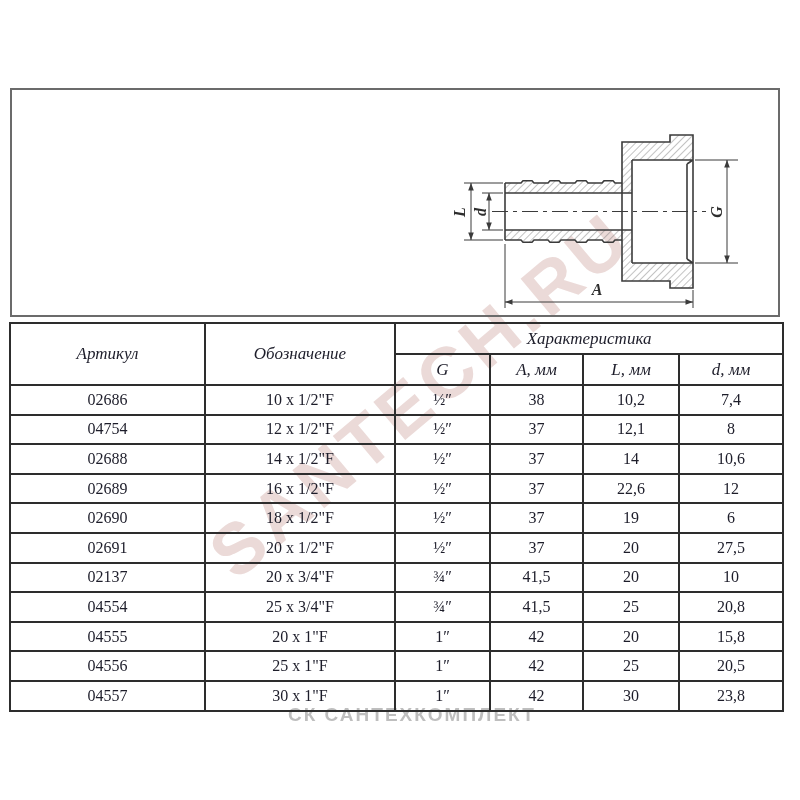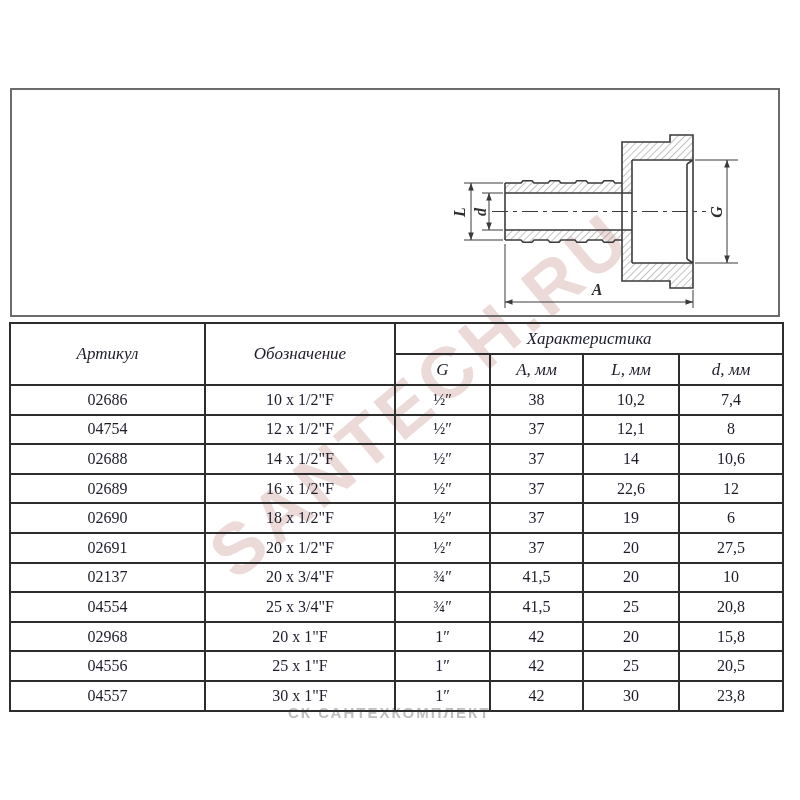--- a/index.html
+++ b/index.html
@@ -12,21 +12,21 @@
     line-height:90px;text-align:center;z-index:1;
     transform:rotate(-40deg);transform-origin:center;
     font-family:"Liberation Sans","DejaVu Sans",sans-serif;
     font-weight:bold;font-size:72px;letter-spacing:5px;
     color:rgba(210,174,168,0.45);white-space:nowrap;pointer-events:none;
   }
   
   .wm-footer{
     position:absolute;left:288px;top:704px;z-index:1;
     font-family:"Liberation Sans","DejaVu Sans",sans-serif;
-    font-weight:bold;font-size:15px;letter-spacing:2px;
+    font-weight:bold;font-size:19px;letter-spacing:2px;
     color:rgba(168,168,168,0.75);white-space:nowrap;pointer-events:none;
   }
 
   
   .drawing-frame{
     position:absolute;left:10px;top:88px;width:770px;height:229px;
     border:2px solid #6b6b6b;box-sizing:border-box;z-index:2;background:transparent;
   }
   svg.drawing{position:absolute;left:0;top:0;z-index:3;}
 
@@ -194,21 +194,21 @@
       </tr>
       <tr>
         <td>04554</td>
         <td>25 x 3/4"F</td>
         <td>¾″</td>
         <td>41,5</td>
         <td>25</td>
         <td>20,8</td>
       </tr>
       <tr>
-        <td>02968</td>
+        <td>04555</td>
         <td>20 x 1"F</td>
         <td>1″</td>
         <td>42</td>
         <td>20</td>
         <td>15,8</td>
       </tr>
       <tr>
         <td>04556</td>
         <td>25 x 1"F</td>
         <td>1″</td>

